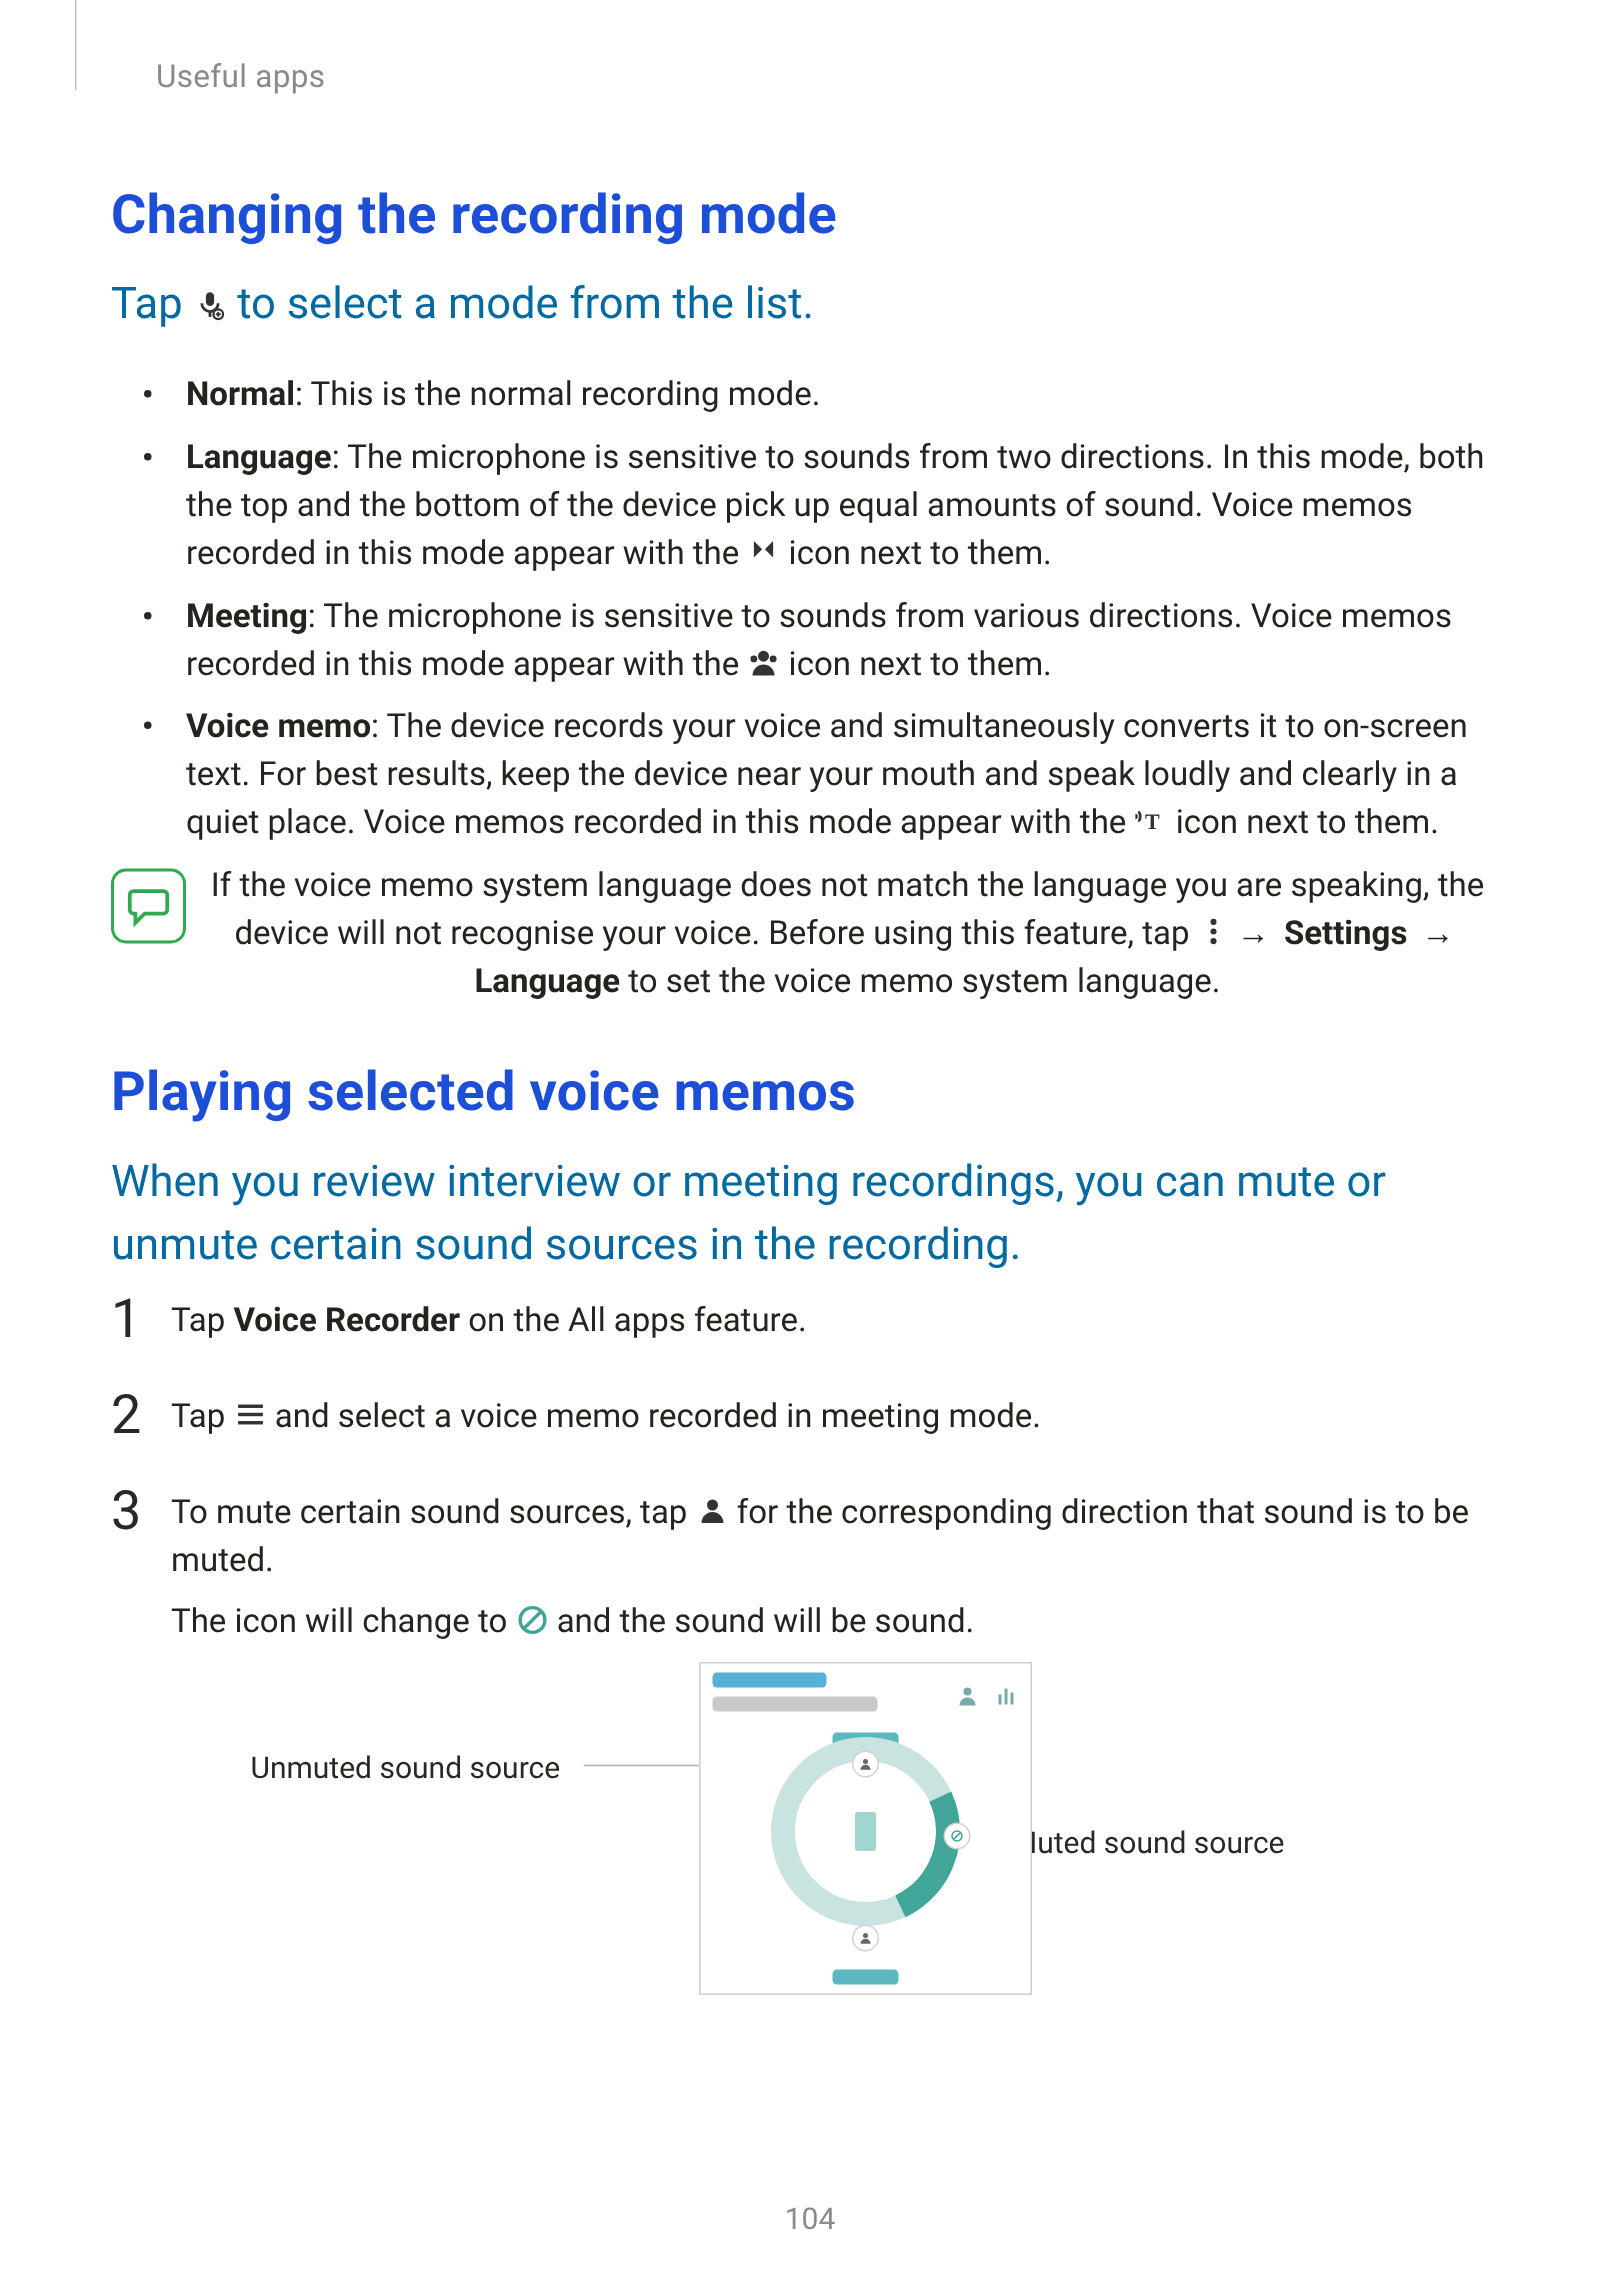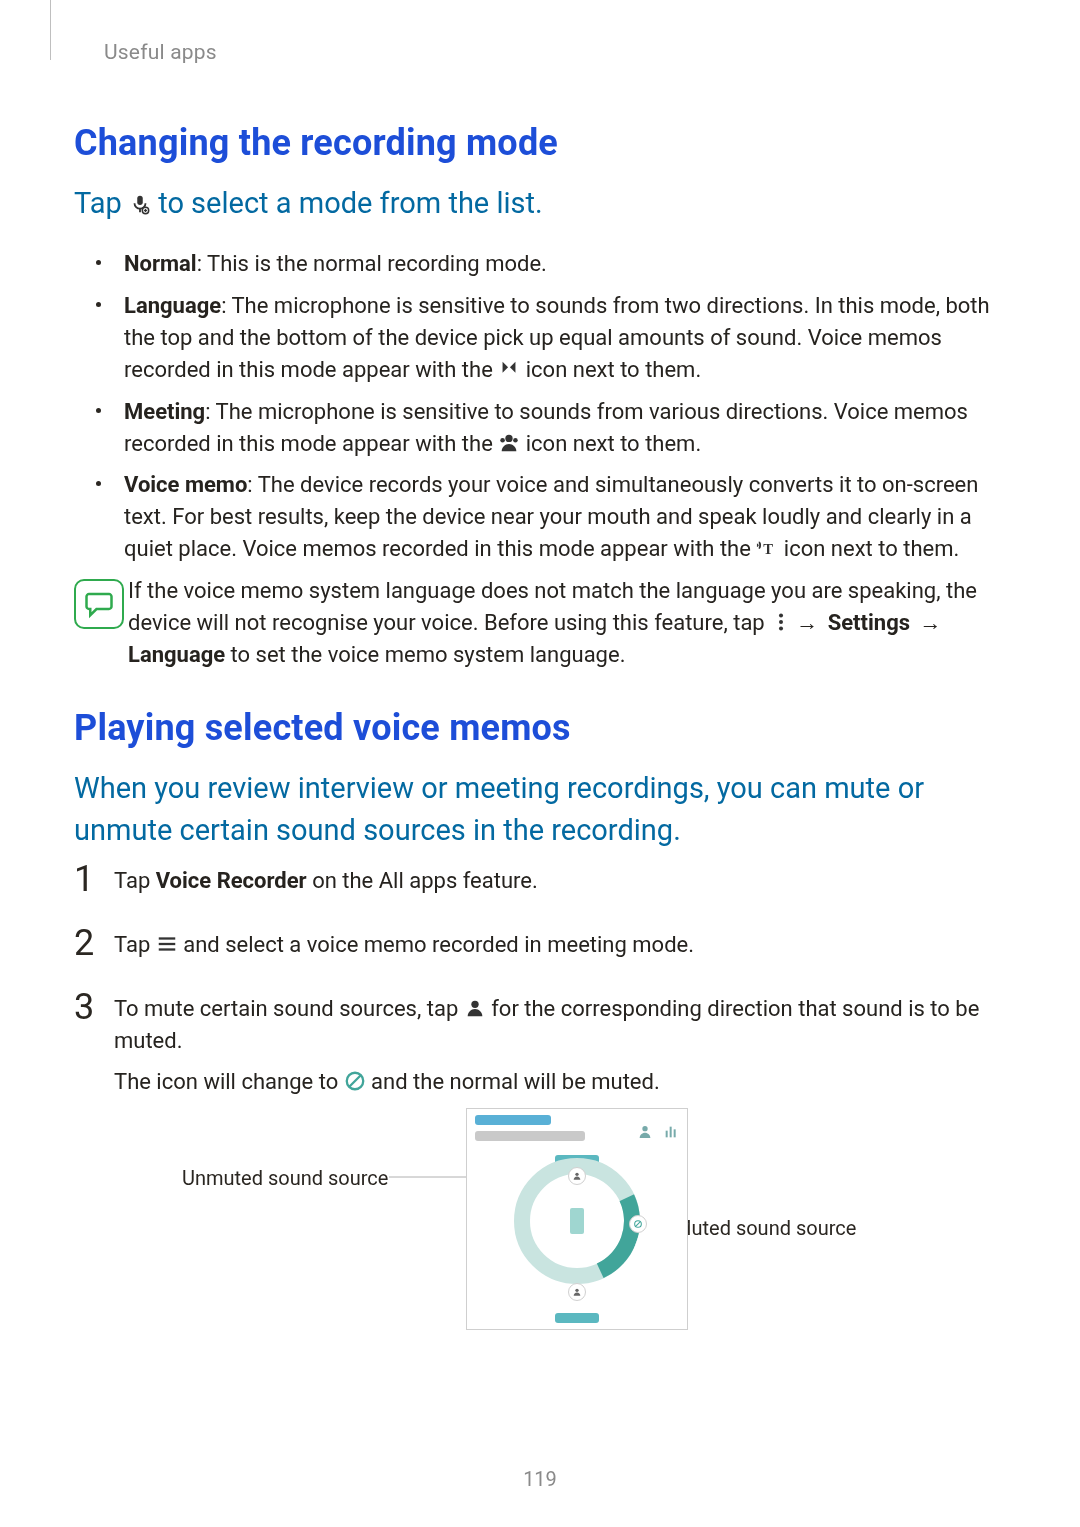--- a/index.html
+++ b/index.html
@@ -64,20 +64,21 @@
     height: 5px;
     background: #2b2722;
     border-radius: 50%;
   }
   .b { font-weight: 700; }
   .note-row {
     display: flex;
     align-items: flex-start;
     gap: 4px;
     margin: 10px 0 36px 0;
+    text-align: center;
   }
   .note-icon {
     width: 50px;
     height: 50px;
     border: 2.5px solid #2faa4e;
     border-radius: 10px;
     display: flex;
     align-items: center;
     justify-content: center;
     flex: 0 0 auto;
@@ -313,25 +314,25 @@
           <svg viewBox="0 0 24 24">
                 <circle cx="12" cy="8" r="4" fill="#333"></circle>
                 <path d="M4 21c0-4.4 3.6-8 8-8s8 3.6 8 8" fill="#333"></path>
               </svg>
         </span><span> for the corresponding direction that sound is to be muted.</span></p>
         <p><span>The icon will change to </span><span class="inline-icon">
           <svg viewBox="0 0 24 24">
                 <circle cx="12" cy="12" r="9" fill="none" stroke="#41a59a" stroke-width="2.5"></circle>
                 <line x1="6" y1="18" x2="18" y2="6" stroke="#41a59a" stroke-width="2.5"></line>
               </svg>
-        </span><span> and the normal will be muted.</span></p>
+        </span><span> and the sound will be sound.</span></p>
 
         <div class="figure-wrap">
 
-          <div class="callout" style="left:68px; top:56px;text-align:right;">Unmuted sound source</div>
+          <div class="callout" style="left:53px; top:56px;text-align:right;">Unmuted sound source</div>
           <svg style="position:absolute; left:275px; top:68px;" width="176" height="2">
               <line x1="0" y1="1" x2="176" y2="1" stroke="#b0b0b0" stroke-width="1"></line>
             </svg>
 
           <div class="callout" style="left:560px; top:106px;">Muted sound source</div>
           <svg style="position:absolute; left:496px; top:116px;" width="60" height="2">
               <line x1="0" y1="1" x2="60" y2="1" stroke="#b0b0b0" stroke-width="1"></line>
             </svg>
 
           <div class="phone">
@@ -381,13 +382,13 @@
             <div class="bottom-pill"></div>
           </div>
         </div>
 
       </div>
     </div>
 
   </div>
 </div>
 
-<div class="page-num">119</div>
+<div class="page-num">104</div>
 
 </body></html>

